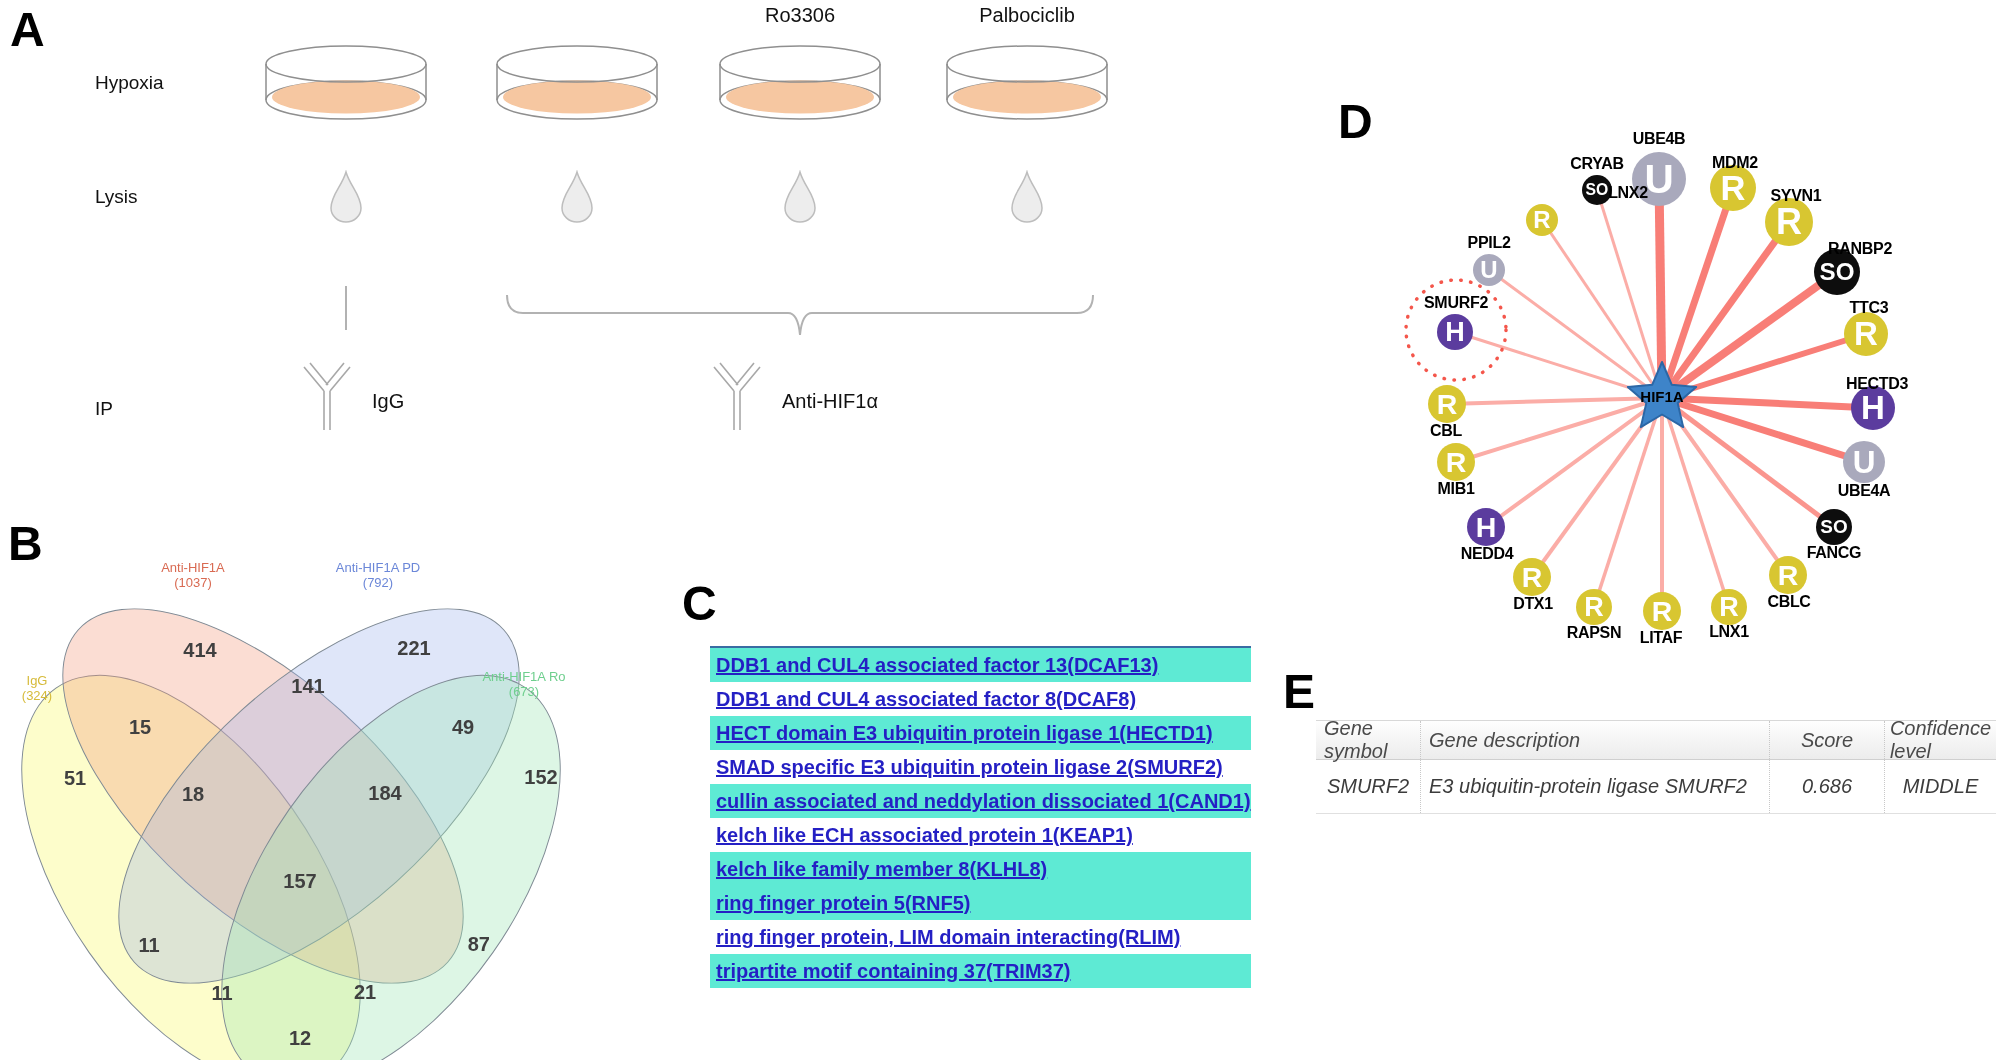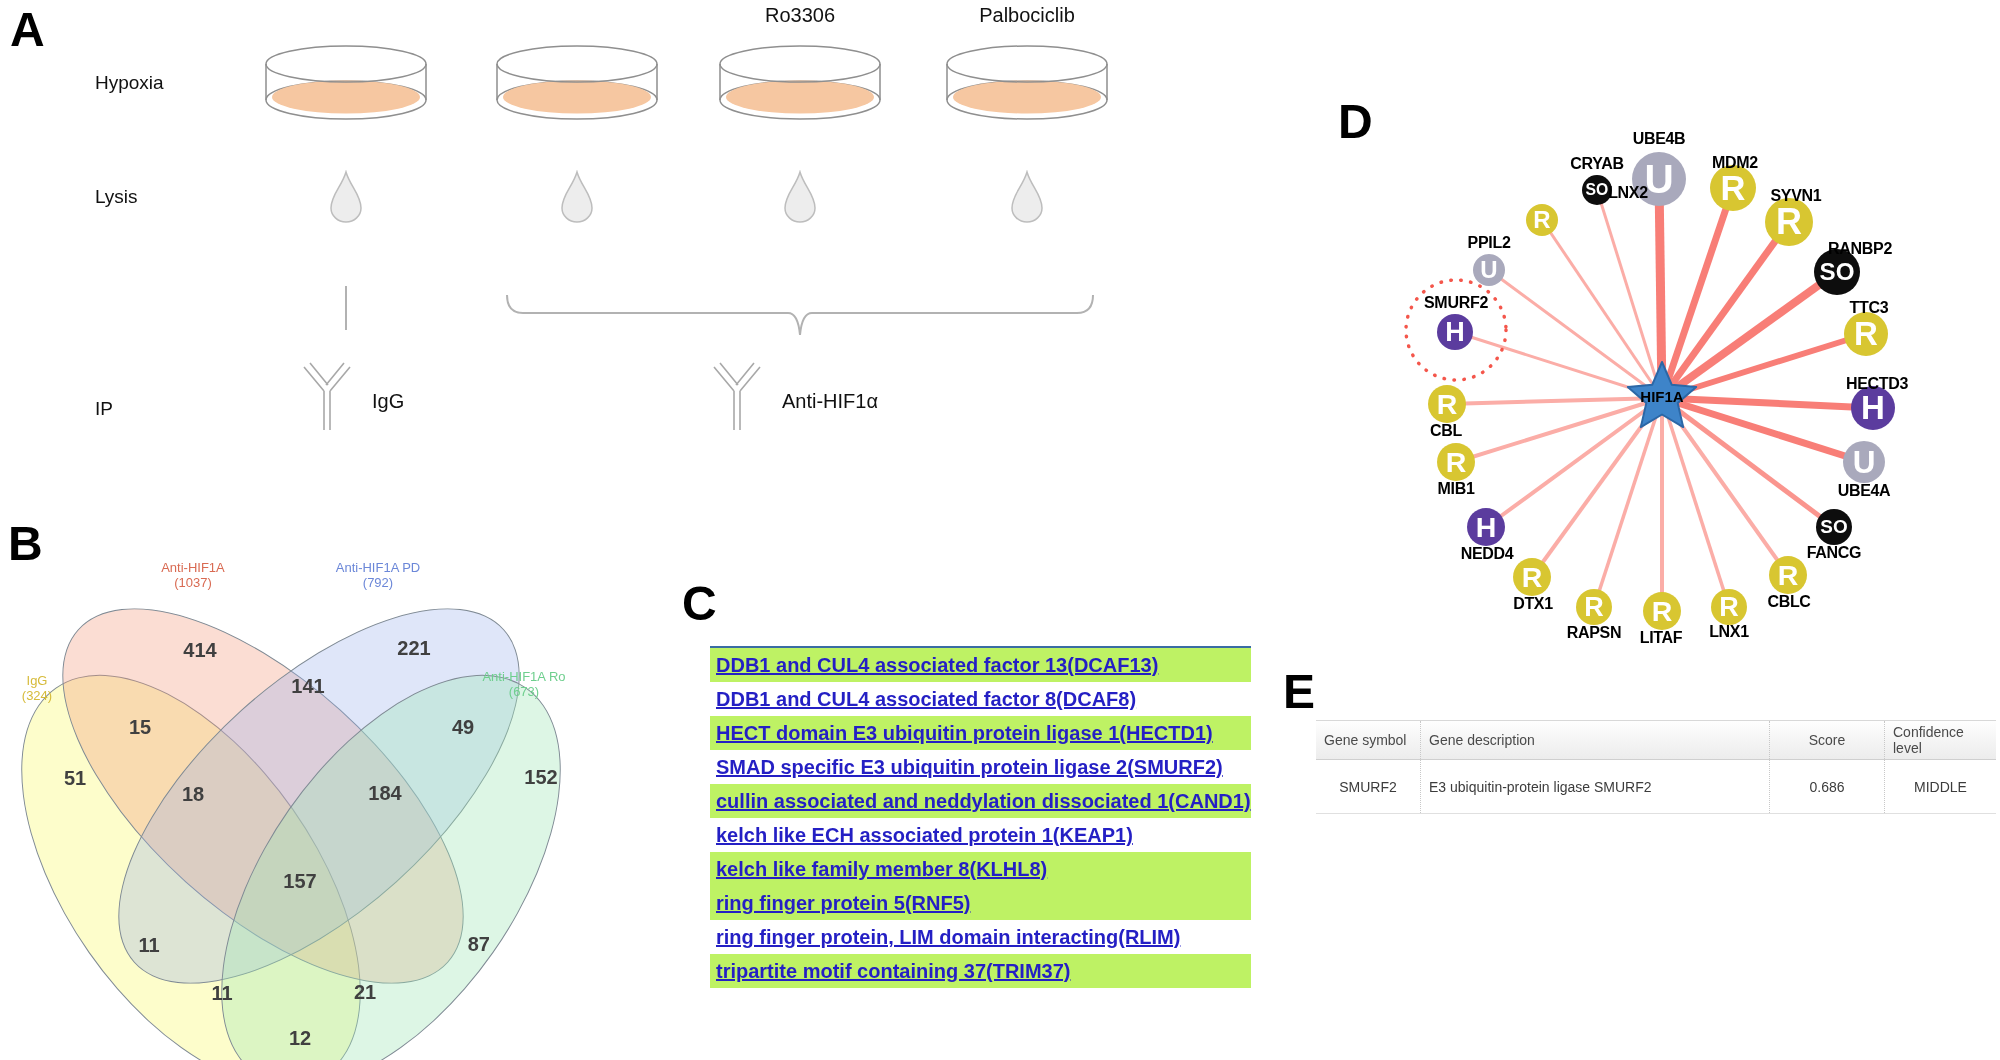--- a/index.html
+++ b/index.html
@@ -12,31 +12,31 @@
   .abl{position:absolute;font-size:20px;color:#111;}
   .vline{position:absolute;width:2px;background:#b2b2b2;}
   
   .vell{position:absolute;border:1.6px solid #7f8a94;border-radius:50%;}
   .venn-set-label{position:absolute;width:160px;text-align:center;font-size:13px;line-height:15px;}
   .venn-num{position:absolute;width:80px;margin-left:-40px;margin-top:-11px;text-align:center;
             font-size:20px;font-weight:700;color:#404040;}
   
   #gene-list{position:absolute;left:710px;top:646px;width:541px;border-top:2px solid #3a6ca3;}
   .gene-row{height:34px;line-height:34px;padding-left:6px;white-space:nowrap;}
-  .gene-row.alt{background:#bef264;}
+  .gene-row.alt{background:#5eead4;}
   .gene-link{color:#241fc4;text-decoration:underline;font-size:20px;font-weight:600;cursor:pointer;}
   
   #net{position:absolute;left:0;top:0;z-index:1;}
   .node{position:absolute;border-radius:50%;color:#fff;font-weight:700;text-align:center;z-index:3;}
   .nlabel{position:absolute;width:150px;text-align:center;font-size:16px;font-weight:600;
           color:#000;z-index:4;letter-spacing:-0.3px;}
   #hub-label{position:absolute;width:90px;left:1617px;top:388px;text-align:center;
              font-size:15px;font-weight:700;color:#000;z-index:4;}
   
-  #etable{position:absolute;left:1316px;top:720px;width:680px;font-size:14px;z-index:2;}
+  #etable{position:absolute;left:1316px;top:720px;width:680px;font-size:20px;z-index:2;font-style:italic;}
   .erow{display:flex;}
   .ehead{background:linear-gradient(#fefefe,#ececec);border-top:1px solid #d8d8d8;
          border-bottom:1px solid #cfcfcf;color:#4a4a4a;}
   .edata{background:#fff;border-bottom:1px solid #e0e0e0;color:#3c3c3c;}
   .ecell{box-sizing:border-box;padding:0 8px;display:flex;align-items:center;}
   .ecell+.ecell{border-left:1px dotted #c8c8c8;}
   .c0{width:104px;justify-content:flex-start;}
   .c1{width:349px;justify-content:flex-start;}
   .c2{width:115px;justify-content:center;}
   .c3{width:112px;justify-content:center;}

